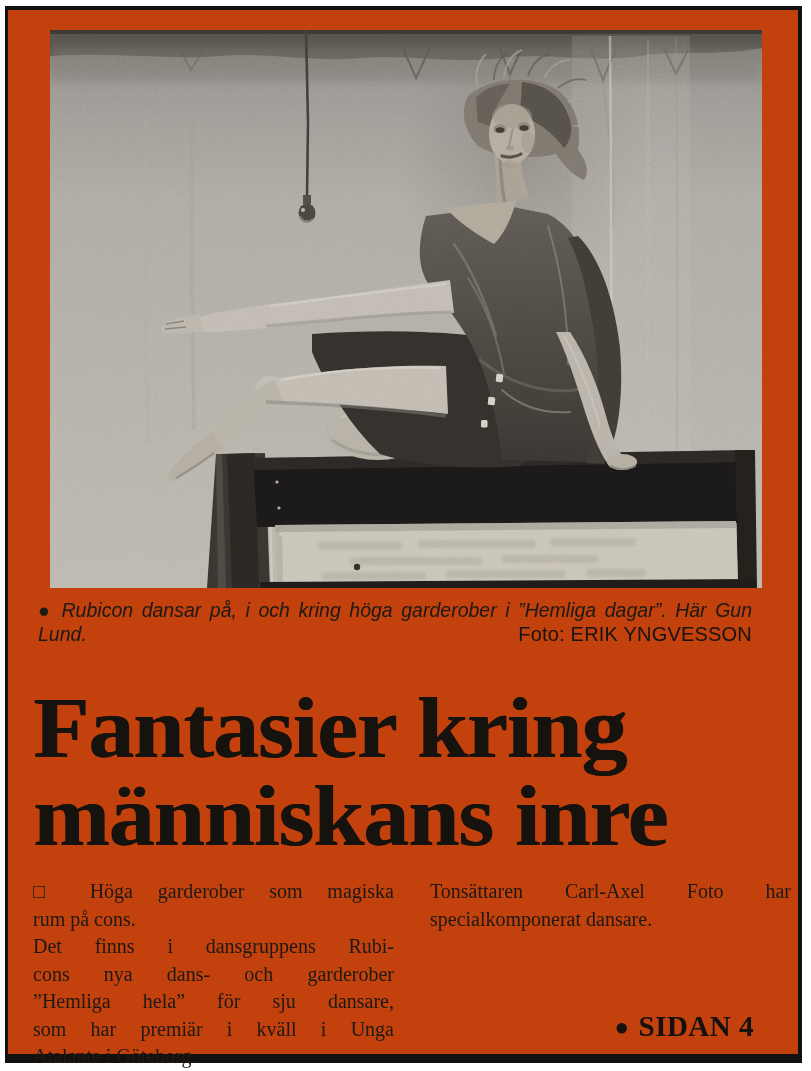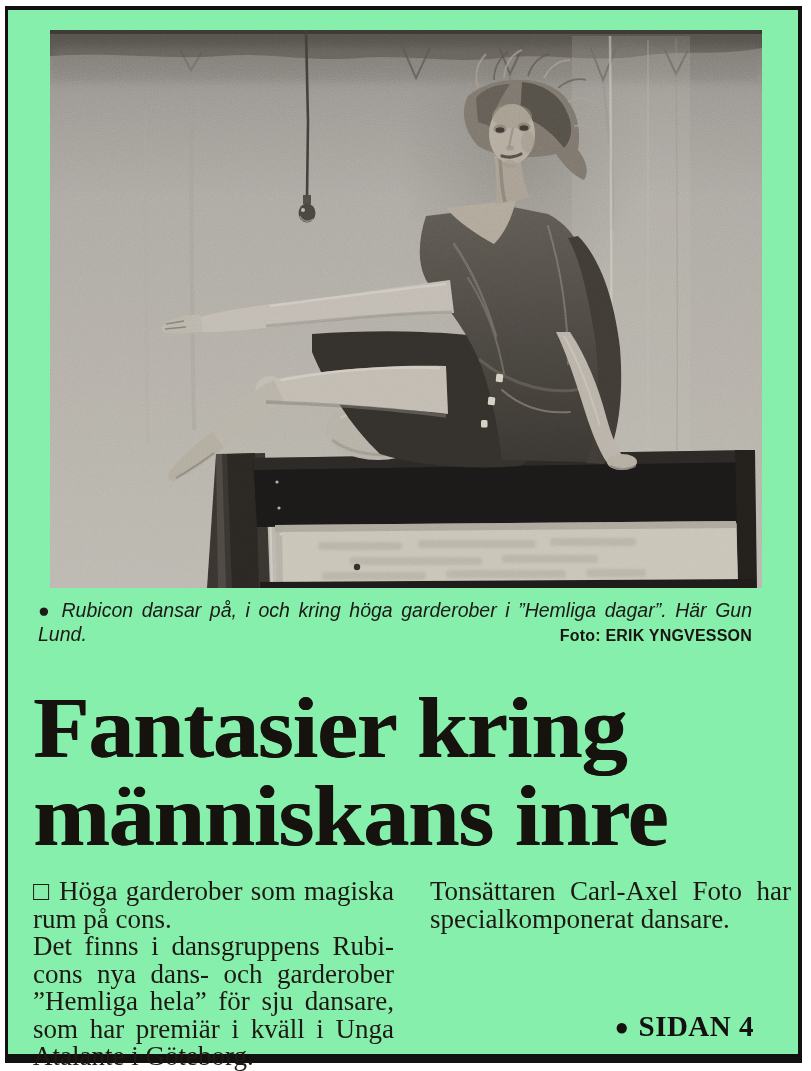--- a/index.html
+++ b/index.html
@@ -2,51 +2,51 @@
 <html><head>
 <meta charset="utf-8">
 <style>
   html,body{margin:0;padding:0;background:#ffffff;}
   body{width:811px;height:1071px;overflow:hidden;font-family:"Liberation Serif","DejaVu Serif",serif;}
   .page{
     position:relative;
     box-sizing:border-box;
     margin:6px 9px 8px 5px;
     width:797px;height:1057px;
-    background:#86efac;
+    background:#c2410c;
     border:3px solid #121110;
     border-top-width:4px;
     border-right-width:4px;
     border-bottom-width:9px;
   }
   .photo-frame{position:absolute;left:42px;top:20px;width:712px;height:558px;}
   .photo-frame svg{display:block;}
 
   .caption{
     position:absolute;left:30px;top:588px;width:714px;
     font-family:"Liberation Sans","DejaVu Sans",sans-serif;
     font-style:italic;font-size:19.5px;line-height:24px;color:#1c1916;
   }
   .cap-line1{text-align:justify;text-align-last:justify;}
   .cap-row{display:flex;justify-content:space-between;align-items:baseline;}
-  .credit{font-style:normal;font-weight:700;font-size:16px;letter-spacing:0.2px;color:#171411;}
+  .credit{font-style:normal;font-weight:400;font-size:20px;letter-spacing:0.2px;color:#171411;}
 
   .headline{
     position:absolute;left:25px;top:674px;margin:0;
     font-family:"Liberation Serif","DejaVu Serif",serif;
     font-weight:700;font-size:86px;line-height:88px;
     letter-spacing:-1px;color:#16120e;white-space:nowrap;
     transform:scaleX(1.07);transform-origin:left top;
     text-shadow:0.6px 0 0 #16120e;
   }
 
   .columns{
     position:absolute;left:25px;top:868px;width:758px;
     display:flex;gap:36px;
-    font-size:27px;line-height:27.5px;color:#1e1914;
+    font-size:20px;line-height:27.5px;color:#1e1914;
   }
   .col{flex:1;min-width:0;}
   .para{margin:0;}
   .jl{text-align:justify;text-align-last:justify;}
   .jl-last{text-align-last:left;}
 
   .page-ref{
     position:absolute;right:44px;top:1000px;
     font-weight:700;font-size:29px;color:#141110;letter-spacing:0.5px;
     white-space:nowrap;

